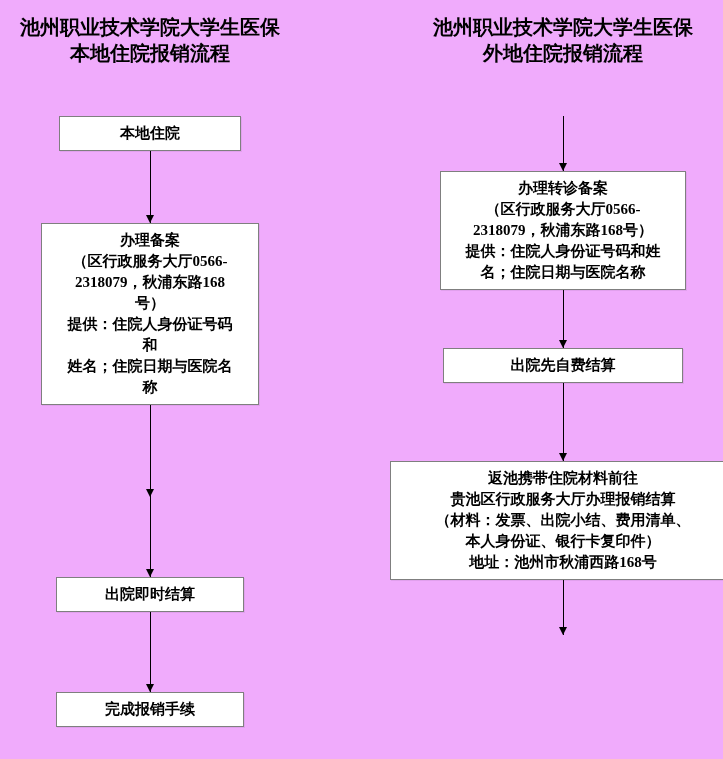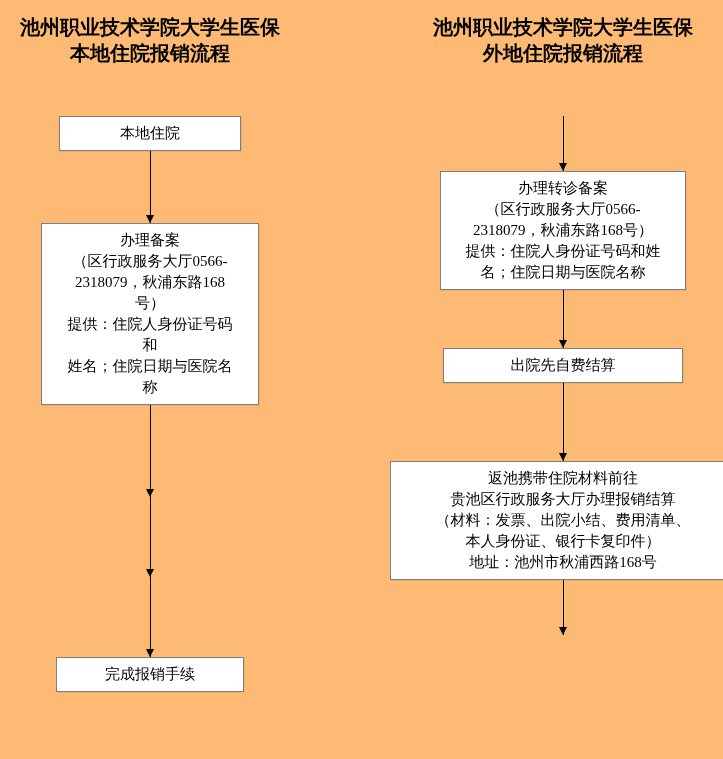--- a/index.html
+++ b/index.html
@@ -4,21 +4,21 @@
 <style>
   html, body {
     margin: 0;
     padding: 0;
     background: #ffffff;
   }
   .page {
     position: relative;
     width: 723px;
     height: 759px;
-    background: #fdba74;
+    background: #f0abfc;
     font-family: "Liberation Serif", "DejaVu Serif", serif;
     color: #000000;
     overflow: hidden;
   }
   .flow-col {
     position: absolute;
     top: 14px;
     display: flex;
     flex-direction: column;
     align-items: center;
@@ -36,20 +36,21 @@
   }
   .node {
     box-sizing: content-box;
     border: 1px solid #7f7f7f;
     background: #ffffff;
     padding: 6px 19px;
     display: flex;
     align-items: center;
     justify-content: center;
     box-shadow: 1px 1px 0 rgba(0,0,0,0.06);
+    font-weight: bold;
   }
   .node-text {
     font-size: 15px;
     line-height: 21px;
     text-align: center;
     white-space: pre-line;
   }
   .arrow {
     position: relative;
     width: 1px;
@@ -92,20 +93,23 @@
 姓名；住院日期与医院名称</span>
     </div>
     <div class="arrow" style="height:92px">
       <span class="arrow-head"></span>
     </div>
 
     <div class="arrow" style="height:80px">
       <span class="arrow-head"></span>
     </div>
 
+    <div class="node" style="width:148px">
+      <span class="node-text">出院即时结算</span>
+    </div>
     <div class="arrow" style="height:80px">
       <span class="arrow-head"></span>
     </div>
 
     <div class="node" style="width:148px">
       <span class="node-text">完成报销手续</span>
     </div>
   </section>
 
   <section class="flow-col col-right">

